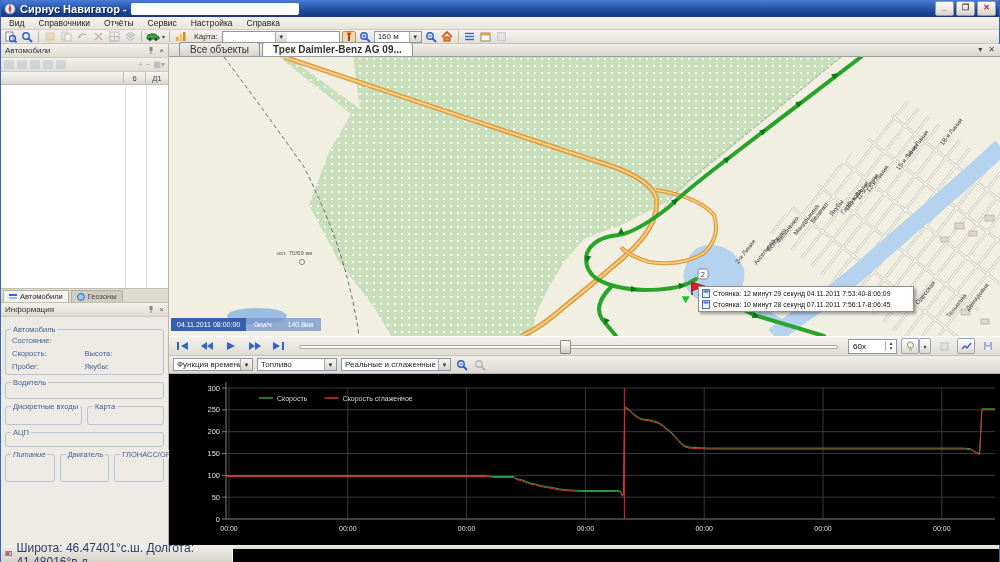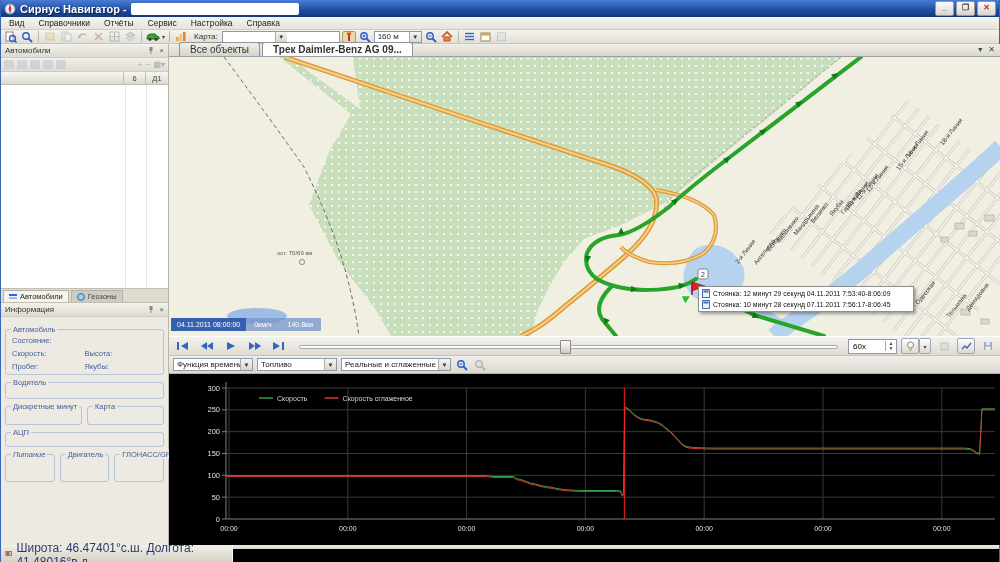--- a/index.html
+++ b/index.html
@@ -306,21 +306,21 @@
         <div class="frow">
             <span class="fld">Пробег:</span>
             <span class="fld">Якубы:</span>
           </div>
       </div>
       <div class="grp" style="height:15px;">
         <span class="grp-lbl">Водитель</span>
       </div>
       <div class="grp-row">
         <div class="grp" style="height:17px;">
-          <span class="grp-lbl">Дискретные минут</span>
+          <span class="grp-lbl">Дискретные входы</span>
         </div>
         <div class="grp" style="height:17px;">
           <span class="grp-lbl">Карта</span>
         </div>
       </div>
       <div class="grp" style="height:13px;">
         <span class="grp-lbl">АЦП</span>
       </div>
       <div class="grp-row">
         <div class="grp" style="height:26px;font-style:italic;">

